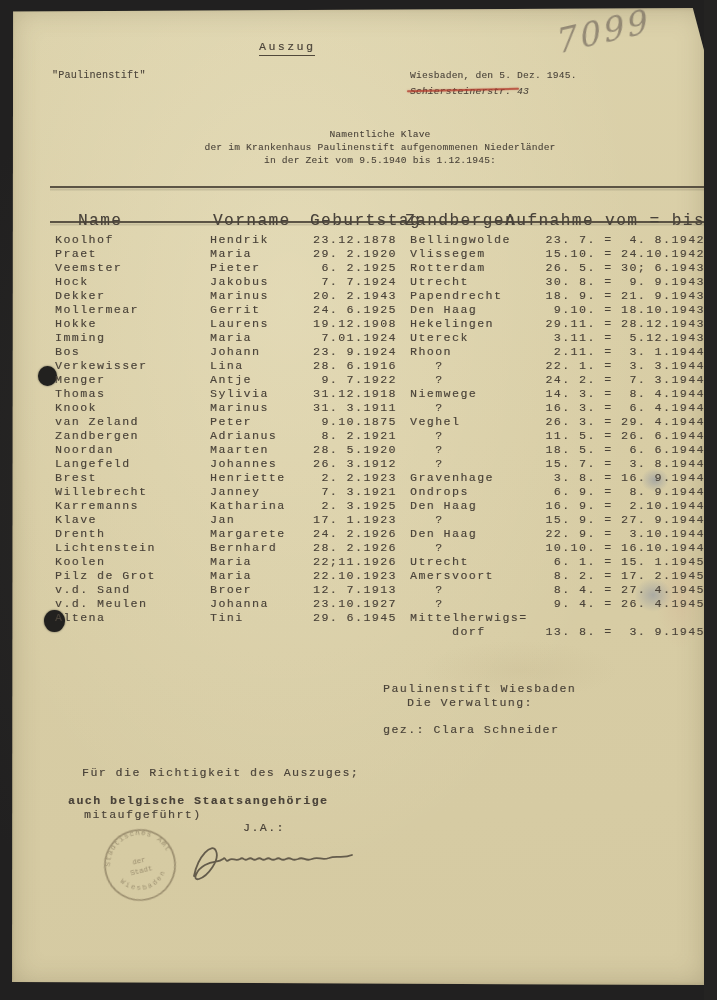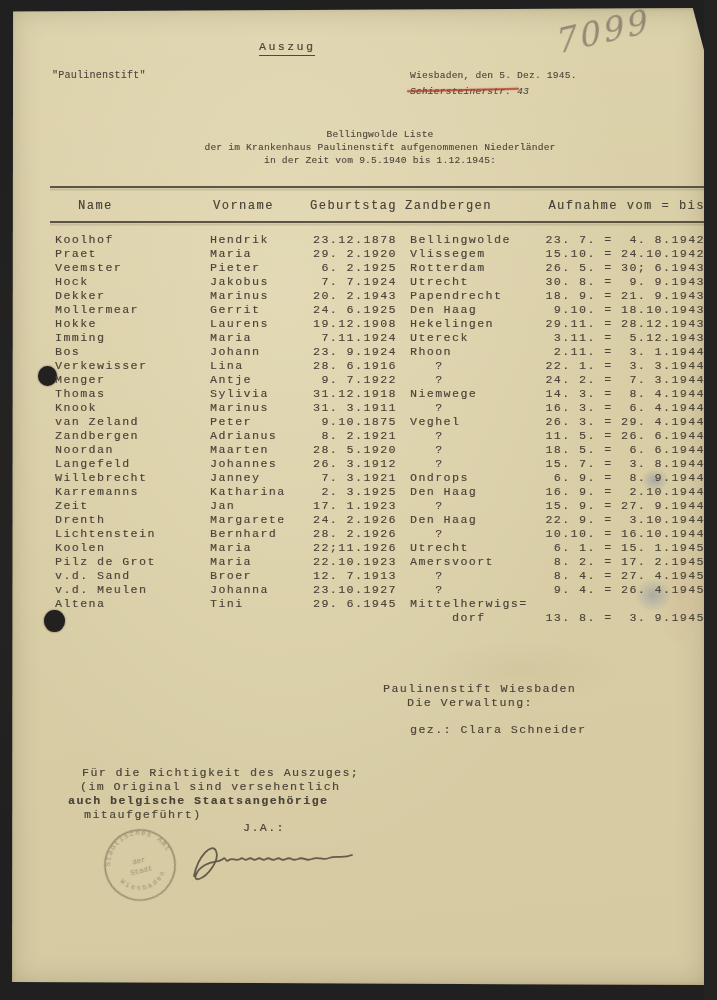--- a/index.html
+++ b/index.html
@@ -17,21 +17,21 @@
   .small{position:absolute;font-size:9.5px;letter-spacing:.25px;color:#4d463c;
     white-space:pre;filter:blur(.15px);text-shadow:.3px .3px 0 rgba(74,67,57,.3);}
   .rule{position:absolute;height:1.8px;background:rgba(62,55,45,.82);
     box-shadow:0 2.5px 0 rgba(62,55,45,.15);}
   #auszug{top:40px;left:259px;letter-spacing:2.5px;border-bottom:1.6px solid rgba(64,56,45,.9);padding-bottom:2px;}
   #table-area{position:absolute;left:55px;top:233px;width:650px;}
   .trow{position:relative;height:14px;}
   .trow span{position:absolute;top:0;font-size:11.5px;letter-spacing:1.5px;white-space:pre;
     color:#4a4339;filter:blur(.18px);text-shadow:.4px .4px 0 rgba(74,67,57,.35);}
   .c1{left:0;} .c2{left:155px;} .c3{left:258px;} .c4{left:355px;} .c5{right:0;}
-  .thead span{position:absolute;top:5px;font-size:12px;letter-spacing:1.5px;white-space:pre;
+  .thead span{position:absolute;top:18px;font-size:16px;letter-spacing:1.5px;white-space:pre;
     color:#48423a;filter:blur(.18px);text-shadow:.4px .4px 0 rgba(74,67,57,.35);}
   .h1{left:23px;} .h2{left:158px;} .h3{left:255px;} .h4{left:350px;} .h5{right:0;}
   .hole{position:absolute;border-radius:50%;background:#22211f;box-shadow:0 0 2px rgba(0,0,0,.6);}
   .smudge{position:absolute;border-radius:50%;}
   #red-strike{position:absolute;left:407px;top:89px;width:112px;height:2.4px;
     background:rgba(178,58,44,.78);transform:rotate(-1.2deg);border-radius:2px;
     box-shadow:0 0 1.5px rgba(178,58,44,.5);}
   #ref-pencil{position:absolute;left:556px;top:12px;font-family:"DejaVu Serif",serif;
     font-style:italic;font-size:33px;color:rgba(128,118,102,.78);
     transform:rotate(-13deg) skewX(-6deg);letter-spacing:3px;filter:blur(.3px);}
@@ -55,21 +55,21 @@
   <div class="hole" style="left:38px;top:366px;width:19px;height:20px;"></div>
   <div class="hole" style="left:44px;top:610px;width:21px;height:22px;"></div>
 
   <div class="typed" id="auszug">Auszug</div>
   <div class="small" style="left:52px;top:70px;font-size:10px;">"Paulinenstift"</div>
   <div class="small" style="left:410px;top:70px;">Wiesbaden, den 5. Dez. 1945.</div>
   <div class="small" style="left:410px;top:86px;font-style:italic;">Schiersteinerstr. 43</div>
   <div id="red-strike"></div>
   <div id="ref-pencil">7099</div>
 
-  <div class="small" style="left:110px;top:129px;width:540px;text-align:center;">Bellingwolde Liste</div>
+  <div class="small" style="left:110px;top:129px;width:540px;text-align:center;">Namentliche Klave</div>
   <div class="small" style="left:110px;top:142px;width:540px;text-align:center;">der im Krankenhaus Paulinenstift aufgenommenen Niederländer</div>
   <div class="small" style="left:110px;top:155px;width:540px;text-align:center;">in der Zeit vom 9.5.1940 bis 1.12.1945:</div>
 
   <div class="rule" style="left:50px;top:186px;width:656px;"></div>
   <div class="rule" style="left:50px;top:221px;width:656px;"></div>
 
   <div class="thead" style="position:absolute;left:55px;top:194px;width:650px;height:14px;">
     <span class="h1">Name</span>
     <span class="h2">Vorname</span>
     <span class="h3">Geburtstag</span>
@@ -130,21 +130,21 @@
       <span class="c1">Hokke</span>
       <span class="c2">Laurens</span>
       <span class="c3">19.12.1908</span>
       <span class="c4">Hekelingen</span>
       <span class="c5">29.11. = 28.12.1943</span>
     </div>
 
     <div class="trow">
       <span class="c1">Imming</span>
       <span class="c2">Maria</span>
-      <span class="c3"> 7.11.1924</span>
+      <span class="c3"> 7.01.1924</span>
       <span class="c4">Utereck</span>
       <span class="c5"> 3.11. =  5.12.1943</span>
     </div>
 
     <div class="trow">
       <span class="c1">Bos</span>
       <span class="c2">Johann</span>
       <span class="c3">23. 9.1924</span>
       <span class="c4">Rhoon</span>
       <span class="c5"> 2.11. =  3. 1.1944</span>
@@ -207,39 +207,46 @@
     </div>
 
     <div class="trow">
       <span class="c1">Langefeld</span>
       <span class="c2">Johannes</span>
       <span class="c3">26. 3.1912</span>
       <span class="c4">   ?</span>
       <span class="c5">15. 7. =  3. 8.1944</span>
     </div>
 
+    <div class="trow">
+      <span class="c1">Brest</span>
+      <span class="c2">Henriette</span>
+      <span class="c3"> 2. 2.1923</span>
+      <span class="c4">Gravenhage</span>
+      <span class="c5"> 3. 8. = 16. 9.1944</span>
+    </div>
 
     <div class="trow">
       <span class="c1">Willebrecht</span>
       <span class="c2">Janney</span>
       <span class="c3"> 7. 3.1921</span>
       <span class="c4">Ondrops</span>
       <span class="c5"> 6. 9. =  8. 9.1944</span>
     </div>
 
     <div class="trow">
       <span class="c1">Karremanns</span>
       <span class="c2">Katharina</span>
       <span class="c3"> 2. 3.1925</span>
       <span class="c4">Den Haag</span>
       <span class="c5">16. 9. =  2.10.1944</span>
     </div>
 
     <div class="trow">
-      <span class="c1">Zeit</span>
+      <span class="c1">Klave</span>
       <span class="c2">Jan</span>
       <span class="c3">17. 1.1923</span>
       <span class="c4">   ?</span>
       <span class="c5">15. 9. = 27. 9.1944</span>
     </div>
 
     <div class="trow">
       <span class="c1">Drenth</span>
       <span class="c2">Margarete</span>
       <span class="c3">24. 2.1926</span>
@@ -299,24 +306,23 @@
       <span class="c1"></span>
       <span class="c2"></span>
       <span class="c3"></span>
       <span class="c4">     dorf</span>
       <span class="c5">13. 8. =  3. 9.1945</span>
     </div>
   </div>
 
   <div class="typed" style="left:383px;top:682px;">Paulinenstift Wiesbaden</div>
   <div class="typed" style="left:407px;top:696px;">Die Verwaltung:</div>
-  <div class="typed" style="left:383px;top:723px;margin-left:27px;">gez.: Clara Schneider</div>
+  <div class="typed" style="left:383px;top:723px;">gez.: Clara Schneider</div>
 
   <div class="typed" style="left:82px;top:766px;">Für die Richtigkeit des Auszuges;</div>
-  <div class="typed" style="left:80px;top:780px;">(im Original sind versehentlich</div>
   <div class="typed" style="left:68px;top:794px;font-weight:bold;">auch belgische Staatsangehörige</div>
   <div class="typed" style="left:84px;top:808px;">mitaufgeführt)</div>
   <div class="typed" style="left:243px;top:821px;">J.A.:</div>
 
   <svg id="stamp" viewBox="0 0 82 82">
     <circle cx="41" cy="41" r="35" fill="none" stroke="#6b5d45" stroke-width="1.6"></circle>
     <circle cx="41" cy="41" r="35.8" fill="none" stroke="#6b5d45" stroke-width="0.5" opacity="0.5"></circle>
     <path id="arcTop" d="M 11,41 A 30,30 0 0 1 71,41" fill="none"></path>
     <path id="arcBot" d="M 15,46 A 27,27 0 0 0 67,46" fill="none"></path>
     <text font-size="7.5" fill="#6b5d45" letter-spacing="1">

